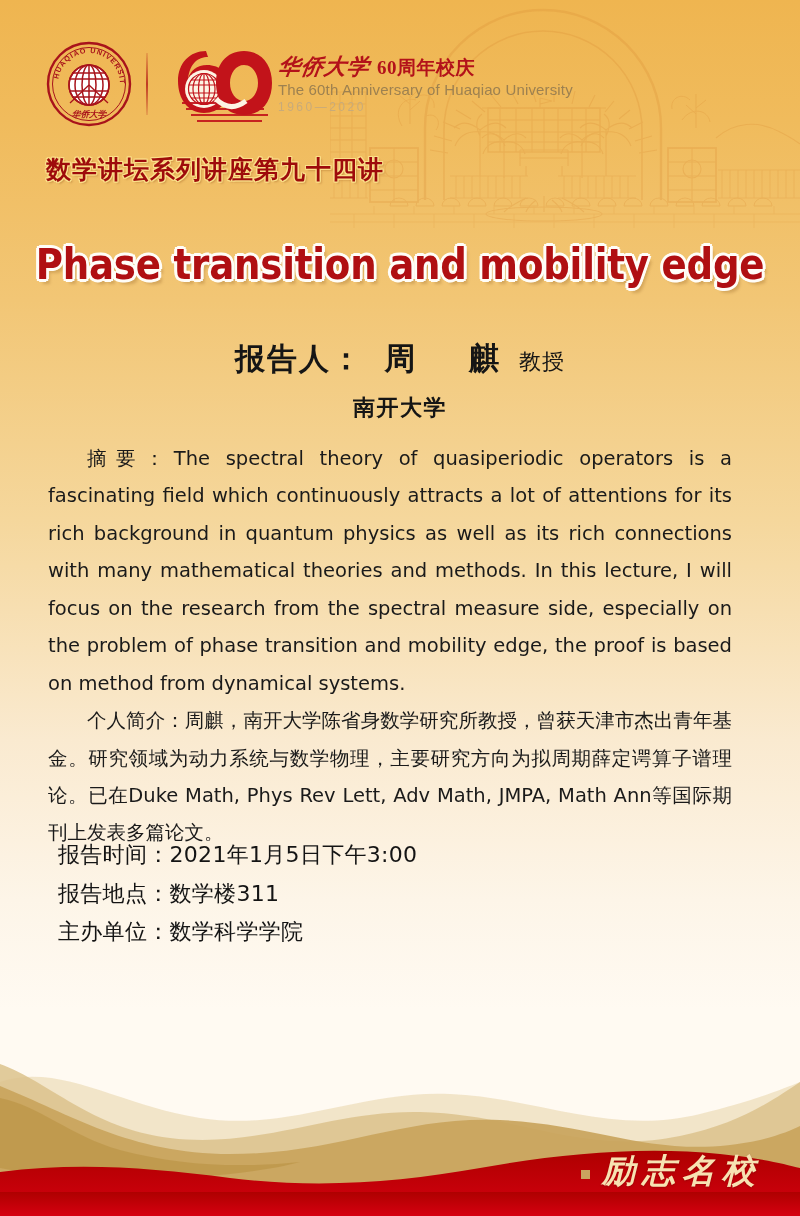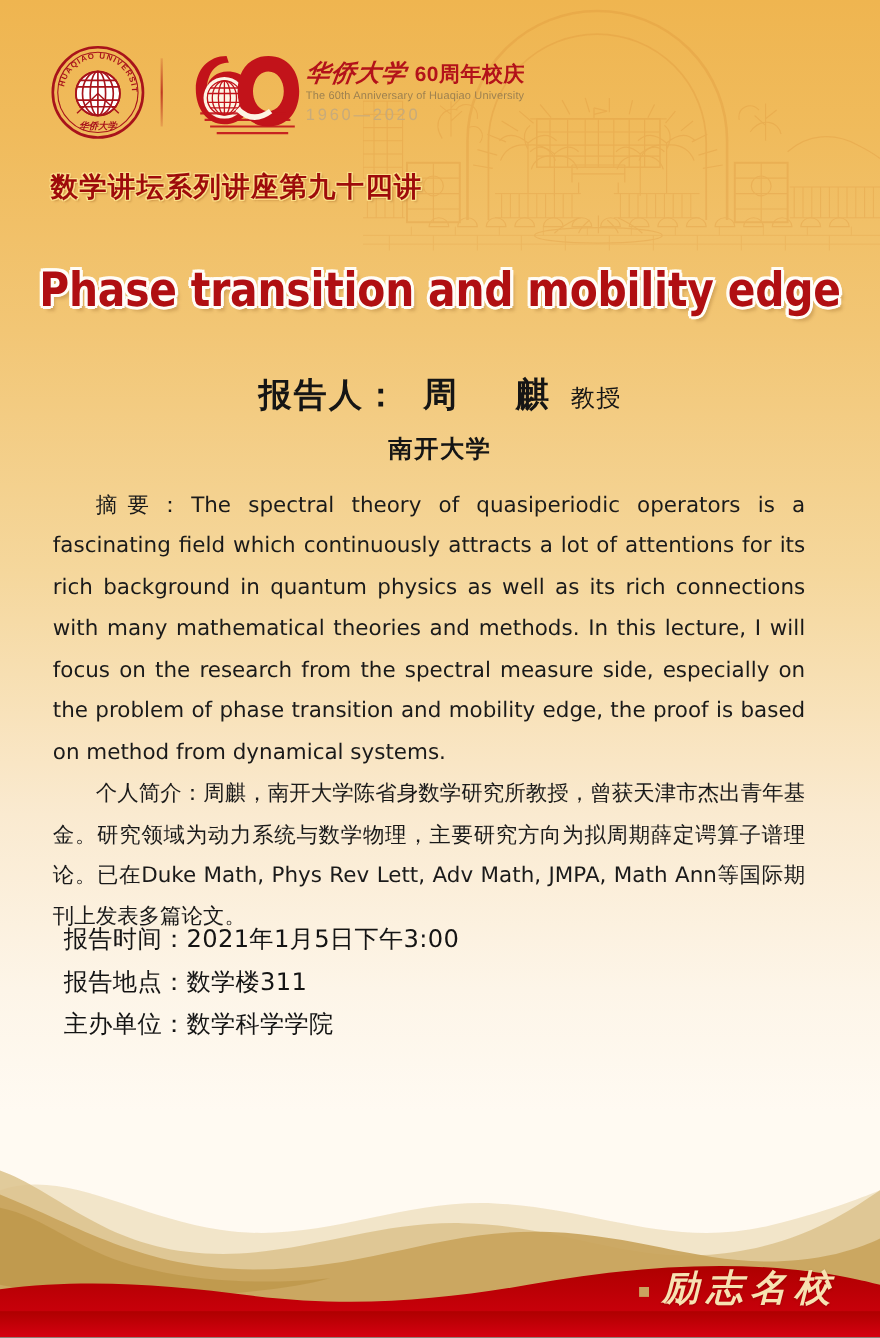--- a/index.html
+++ b/index.html
@@ -43,27 +43,27 @@
 
   .anniv{margin-left:4px;flex:0 0 auto;line-height:1;}
   .anniv-l1{display:flex;align-items:baseline;}
   .anniv-cn{
     font-size:22px;color:#b3121a;font-weight:bold;
     font-style:italic;letter-spacing:1px;
     font-family:"DejaVu Serif","Liberation Serif",serif;
     transform:skewX(-8deg);
   }
   .anniv-60{
-    font-size:19px;color:#b3121a;font-weight:bold;margin-left:7px;letter-spacing:.5px;
+    font-size:19px;color:#b3121a;font-weight:bold;margin-left:7px;letter-spacing:.5px;font-family:Liberation Serif, serif;
   }
   .anniv-l2{
-    font-size:10px;color:#9d8150;margin-top:5px;letter-spacing:.15px;white-space:nowrap;
+    font-size:15px;color:#9d8150;margin-top:5px;letter-spacing:.15px;white-space:nowrap;
   }
   .anniv-l3{
-    font-size:15px;color:#c8ab7a;margin-top:4px;letter-spacing:2.5px;
+    font-size:12px;color:#c8ab7a;margin-top:4px;letter-spacing:2.5px;
   }
 
   
   .series-title{
     position:absolute;left:46px;top:153px;
     font-size:25px;font-weight:bold;
     color:#9e0b0b;
     letter-spacing:1px;
     font-family:"DejaVu Serif","Liberation Serif",serif;
     -webkit-text-stroke:0;

